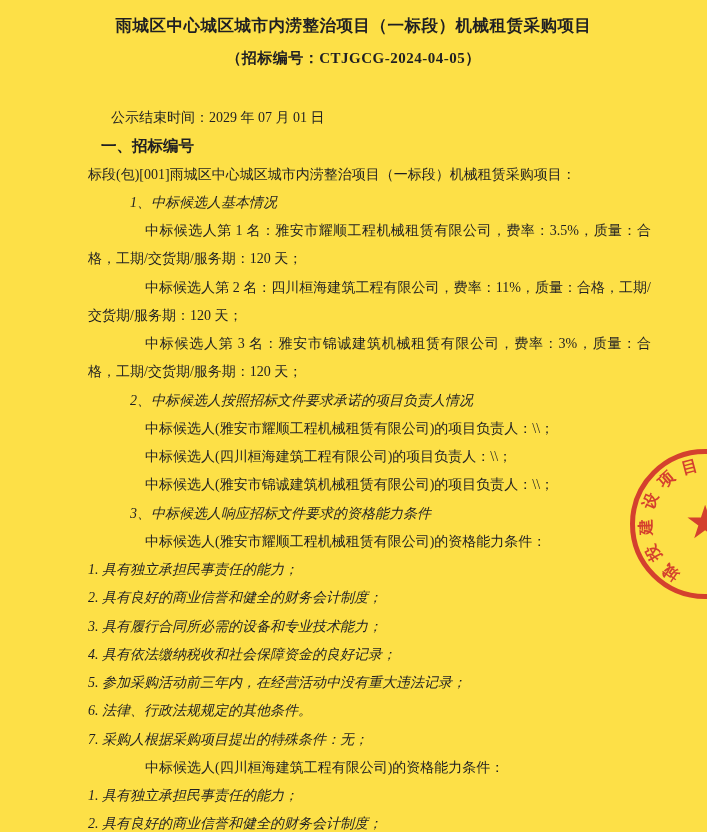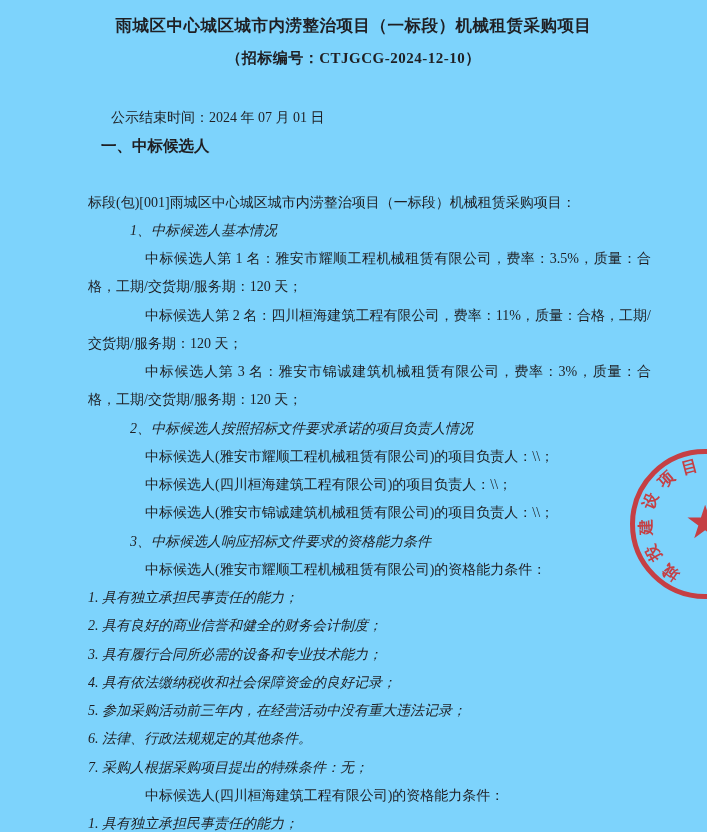--- a/index.html
+++ b/index.html
@@ -1,20 +1,20 @@
 <!DOCTYPE html>
 <html><head>
 <meta charset="utf-8">
 <style>
   html, body { margin: 0; padding: 0; background: #ffffff; }
   .page {
     position: relative;
     width: 707px;
     height: 832px;
-    background: #7dd3fc;
+    background: #fde047;
     overflow: hidden;
     font-family: "Liberation Serif", "DejaVu Serif", serif;
     color: #1f1f23;
   }
   .titles { padding-top: 14px; text-align: center; }
   .title-main {
     font-size: 16.5px;
     font-weight: bold;
     line-height: 24px;
     letter-spacing: 0.5px;
@@ -34,21 +34,21 @@
   }
   .content p {
     margin: 0;
     font-size: 14px;
     line-height: 28.25px;
     text-align: justify;
     white-space: pre-wrap;
   }
   p.p-date { text-indent: 23px; }
   p.h-section { text-indent: 13px; font-weight: bold; font-size: 15.5px; }
-  p.p-body { text-indent: 0; margin-top: 28px; }
+  p.p-body { text-indent: 0; }
   p.p-num  { text-indent: 42px; font-style: italic; }
   p.p-hang { text-indent: 57px; }
   p.p-cond { text-indent: 0; font-style: italic; }
 
   
   .seal {
     position: absolute;
     left: 630px;
     top: 449px;
     width: 150px;
@@ -88,26 +88,26 @@
     font-family: "DejaVu Sans", sans-serif;
   }
 </style>
 </head>
 <body>
 
 <div class="page">
 
   <div class="titles">
     <div class="title-main">雨城区中心城区城市内涝整治项目（一标段）机械租赁采购项目</div>
-    <div class="title-sub">（招标编号：CTJGCG-2024-12-10）</div>
+    <div class="title-sub">（招标编号：CTJGCG-2024-04-05）</div>
   </div>
 
   <div class="content">
-    <p class="p-date">公示结束时间：2024 年 07 月 01 日</p>
-    <p class="h-section">一、中标候选人</p>
+    <p class="p-date">公示结束时间：2029 年 07 月 01 日</p>
+    <p class="h-section">一、招标编号</p>
     <span id="doc-paragraphs"><p class="p-body">标段(包)[001]雨城区中心城区城市内涝整治项目（一标段）机械租赁采购项目：</p><p class="p-num">1、中标候选人基本情况</p><p class="p-hang">中标候选人第 1 名：雅安市耀顺工程机械租赁有限公司，费率：3.5%，质量：合格，工期/交货期/服务期：120 天；</p><p class="p-hang">中标候选人第 2 名：四川桓海建筑工程有限公司，费率：11%，质量：合格，工期/交货期/服务期：120 天；</p><p class="p-hang">中标候选人第 3 名：雅安市锦诚建筑机械租赁有限公司，费率：3%，质量：合格，工期/交货期/服务期：120 天；</p><p class="p-num">2、中标候选人按照招标文件要求承诺的项目负责人情况</p><p class="p-hang">中标候选人(雅安市耀顺工程机械租赁有限公司)的项目负责人：\\；</p><p class="p-hang">中标候选人(四川桓海建筑工程有限公司)的项目负责人：\\；</p><p class="p-hang">中标候选人(雅安市锦诚建筑机械租赁有限公司)的项目负责人：\\；</p><p class="p-num">3、中标候选人响应招标文件要求的资格能力条件</p><p class="p-hang">中标候选人(雅安市耀顺工程机械租赁有限公司)的资格能力条件：</p><p class="p-cond">1. 具有独立承担民事责任的能力；</p><p class="p-cond">2. 具有良好的商业信誉和健全的财务会计制度；</p><p class="p-cond">3. 具有履行合同所必需的设备和专业技术能力；</p><p class="p-cond">4. 具有依法缴纳税收和社会保障资金的良好记录；</p><p class="p-cond">5. 参加采购活动前三年内，在经营活动中没有重大违法记录；</p><p class="p-cond">6. 法律、行政法规规定的其他条件。</p><p class="p-cond">7. 采购人根据采购项目提出的特殊条件：无；</p><p class="p-hang">中标候选人(四川桓海建筑工程有限公司)的资格能力条件：</p><p class="p-cond">1. 具有独立承担民事责任的能力；</p><p class="p-cond">2. 具有良好的商业信誉和健全的财务会计制度；</p></span>
   </div>
 
   <div class="seal">
     <div class="seal-ring"></div>
     <span class="seal-star">★</span>
     <span id="seal-ring-text"><span class="seal-char" style="transform: rotate(-145deg) translateY(-59px);">城</span><span class="seal-char" style="transform: rotate(-119deg) translateY(-59px);">投</span><span class="seal-char" style="transform: rotate(-93deg) translateY(-59px);">建</span><span class="seal-char" style="transform: rotate(-67deg) translateY(-59px);">设</span><span class="seal-char" style="transform: rotate(-41deg) translateY(-59px);">项</span><span class="seal-char" style="transform: rotate(-15deg) translateY(-59px);">目</span></span>
   </div>
 
 </div>

